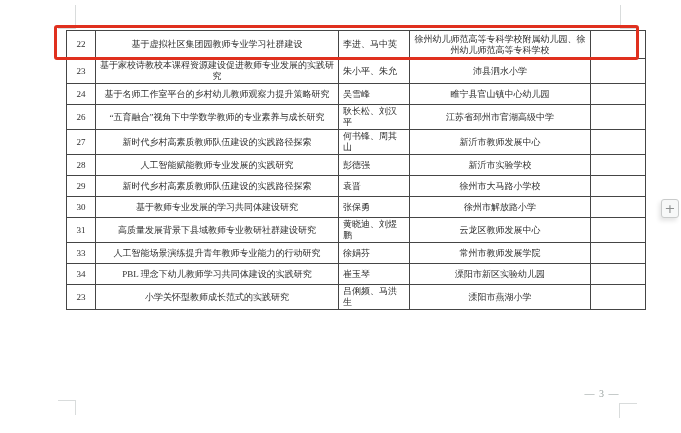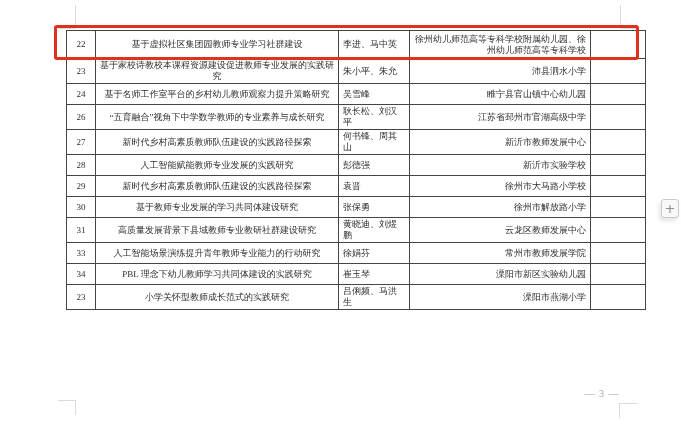--- a/index.html
+++ b/index.html
@@ -19,21 +19,21 @@
     border:1px solid #454545;
     font-size:9px;line-height:11px;
     padding:1px 4px;vertical-align:middle;
     overflow:hidden;
   }
   table.doc tr{height:21px;}
   table.doc tr.hl{height:28px;}
   td.c-no{text-align:center;padding:1px 1px;}
   td.c-title{text-align:center;padding-left:6px;}
   td.c-auth{text-align:left;padding-left:5px;margin-left:12px;}
-  td.c-school{text-align:right;padding-left:5px;}
+  td.c-school{text-align:center;padding-left:5px;}
   td.c-empty{padding:0;}
 
   
   .highlight-box{
     position:absolute;left:54px;top:25px;width:585px;height:35px;
     box-sizing:border-box;border:3px solid #e0301e;border-radius:3px;
     pointer-events:none;background:transparent;
   }
 
   

